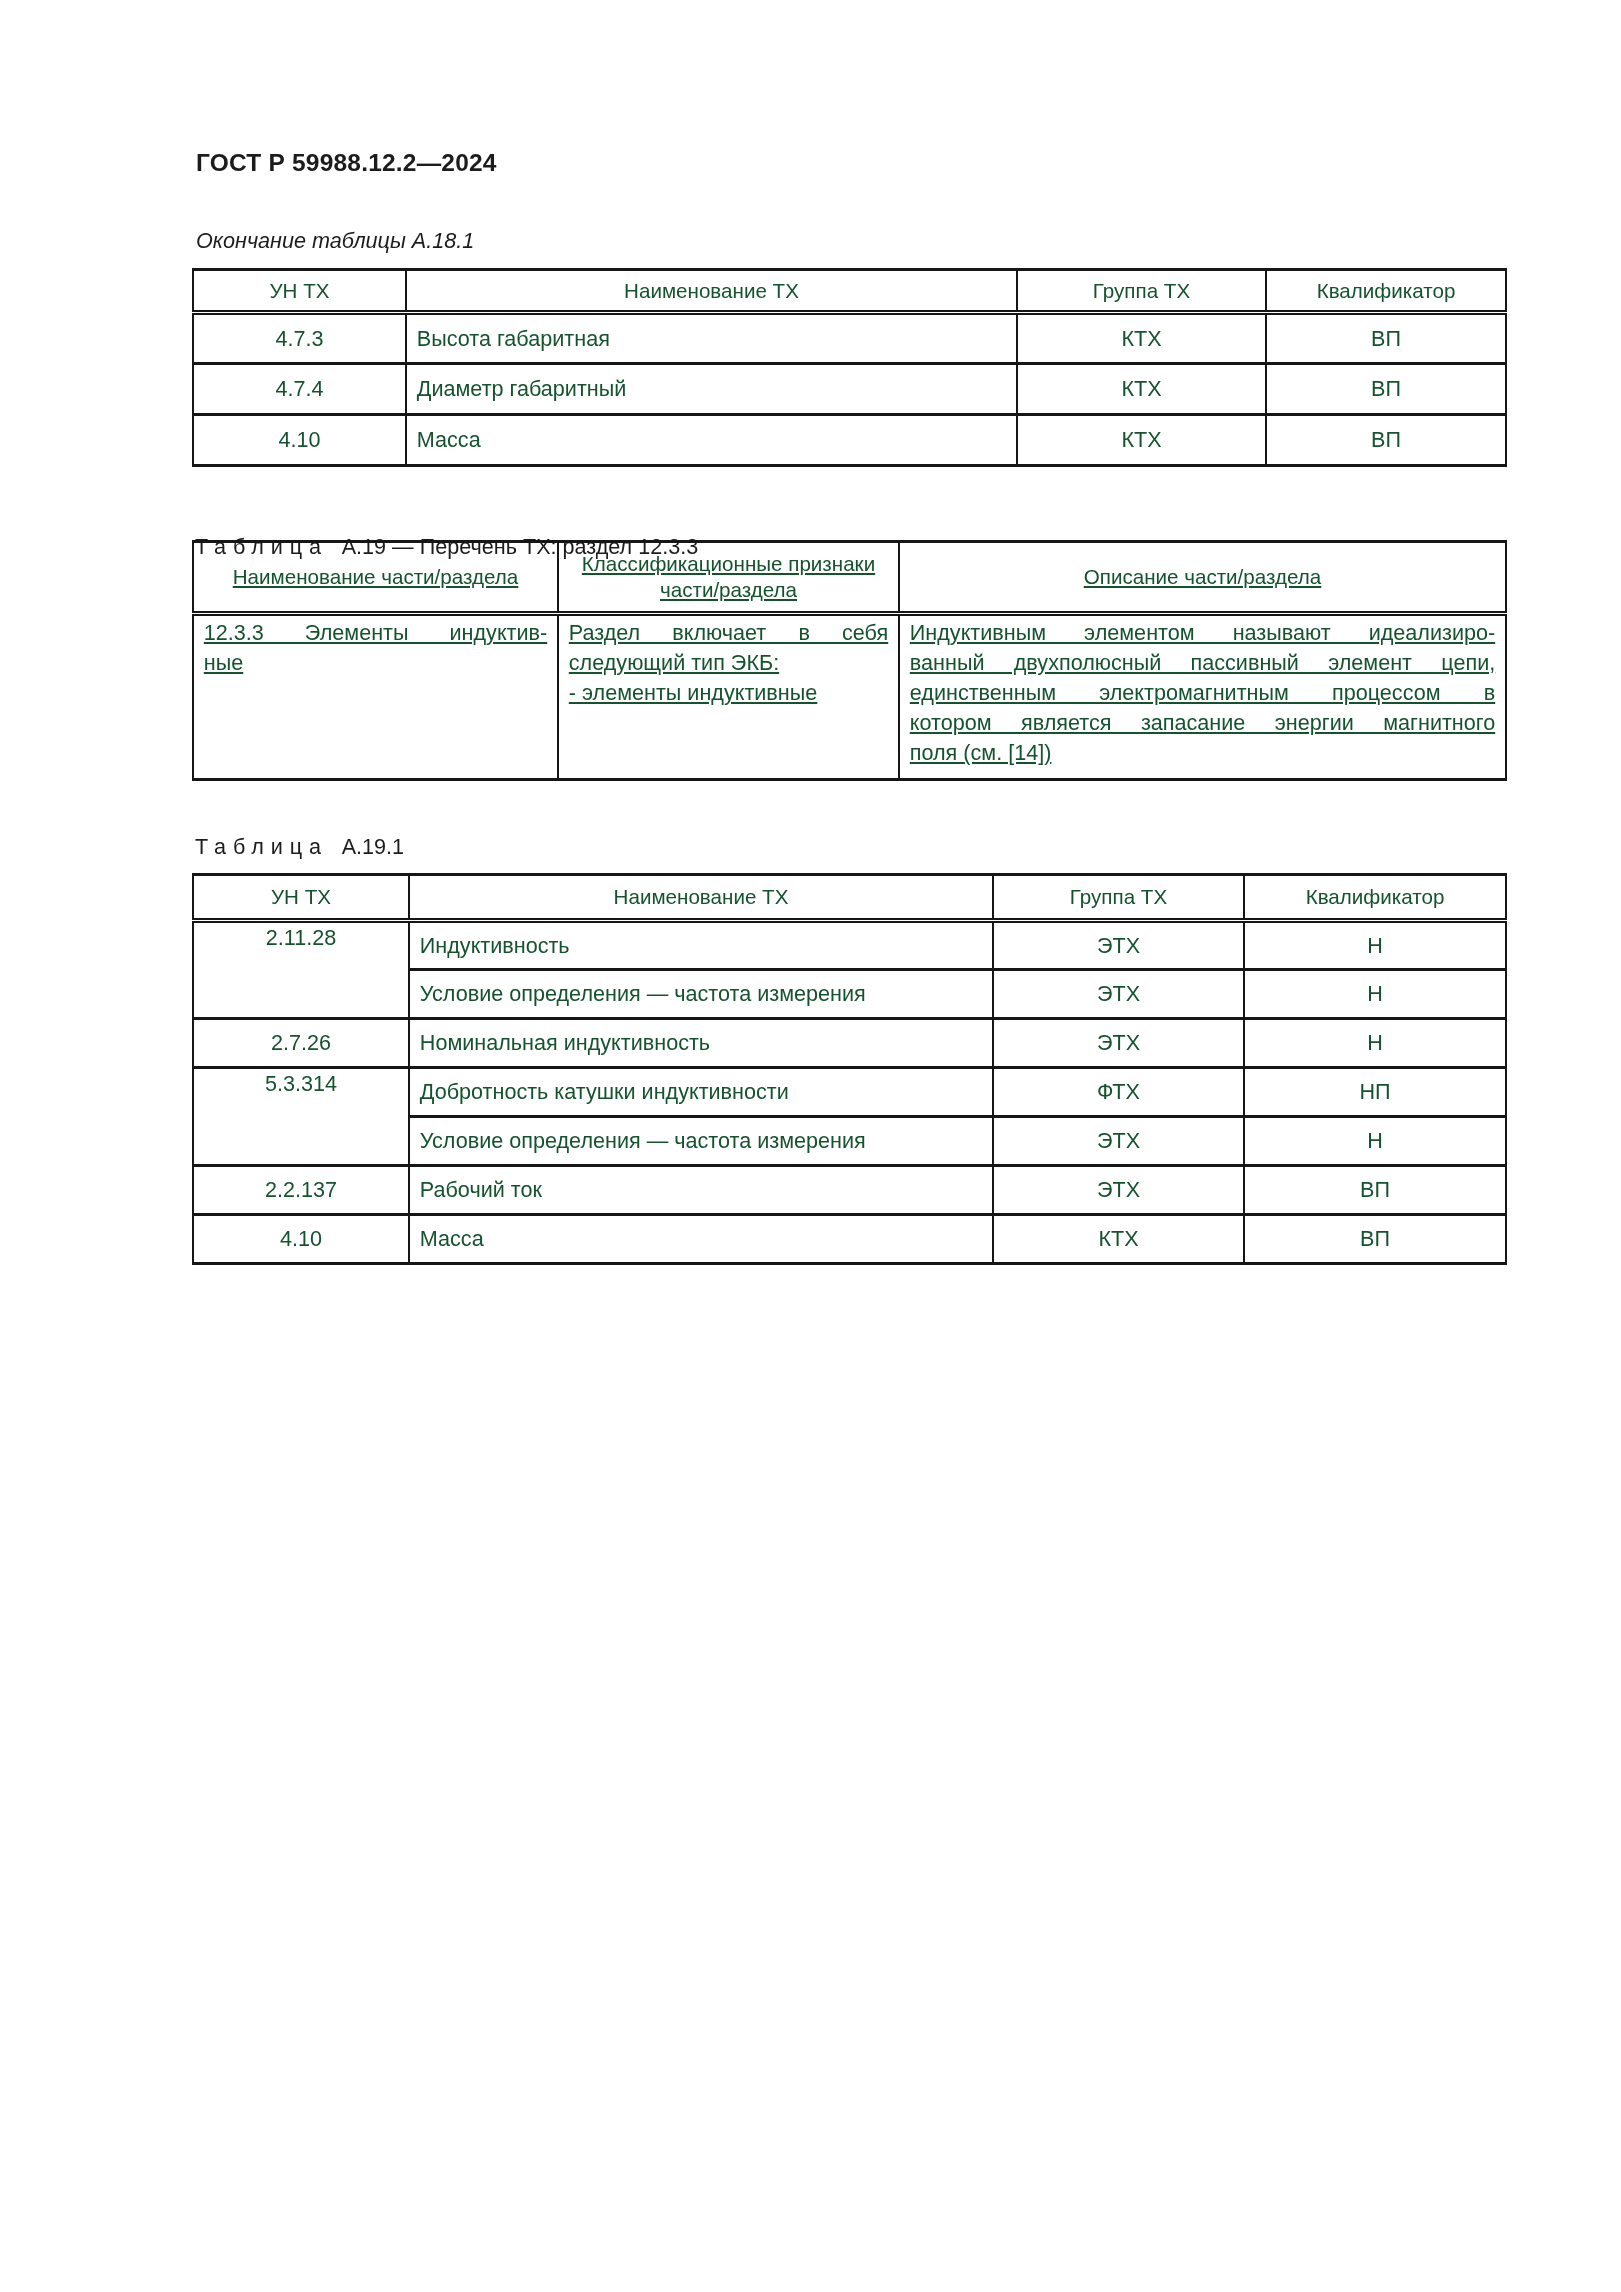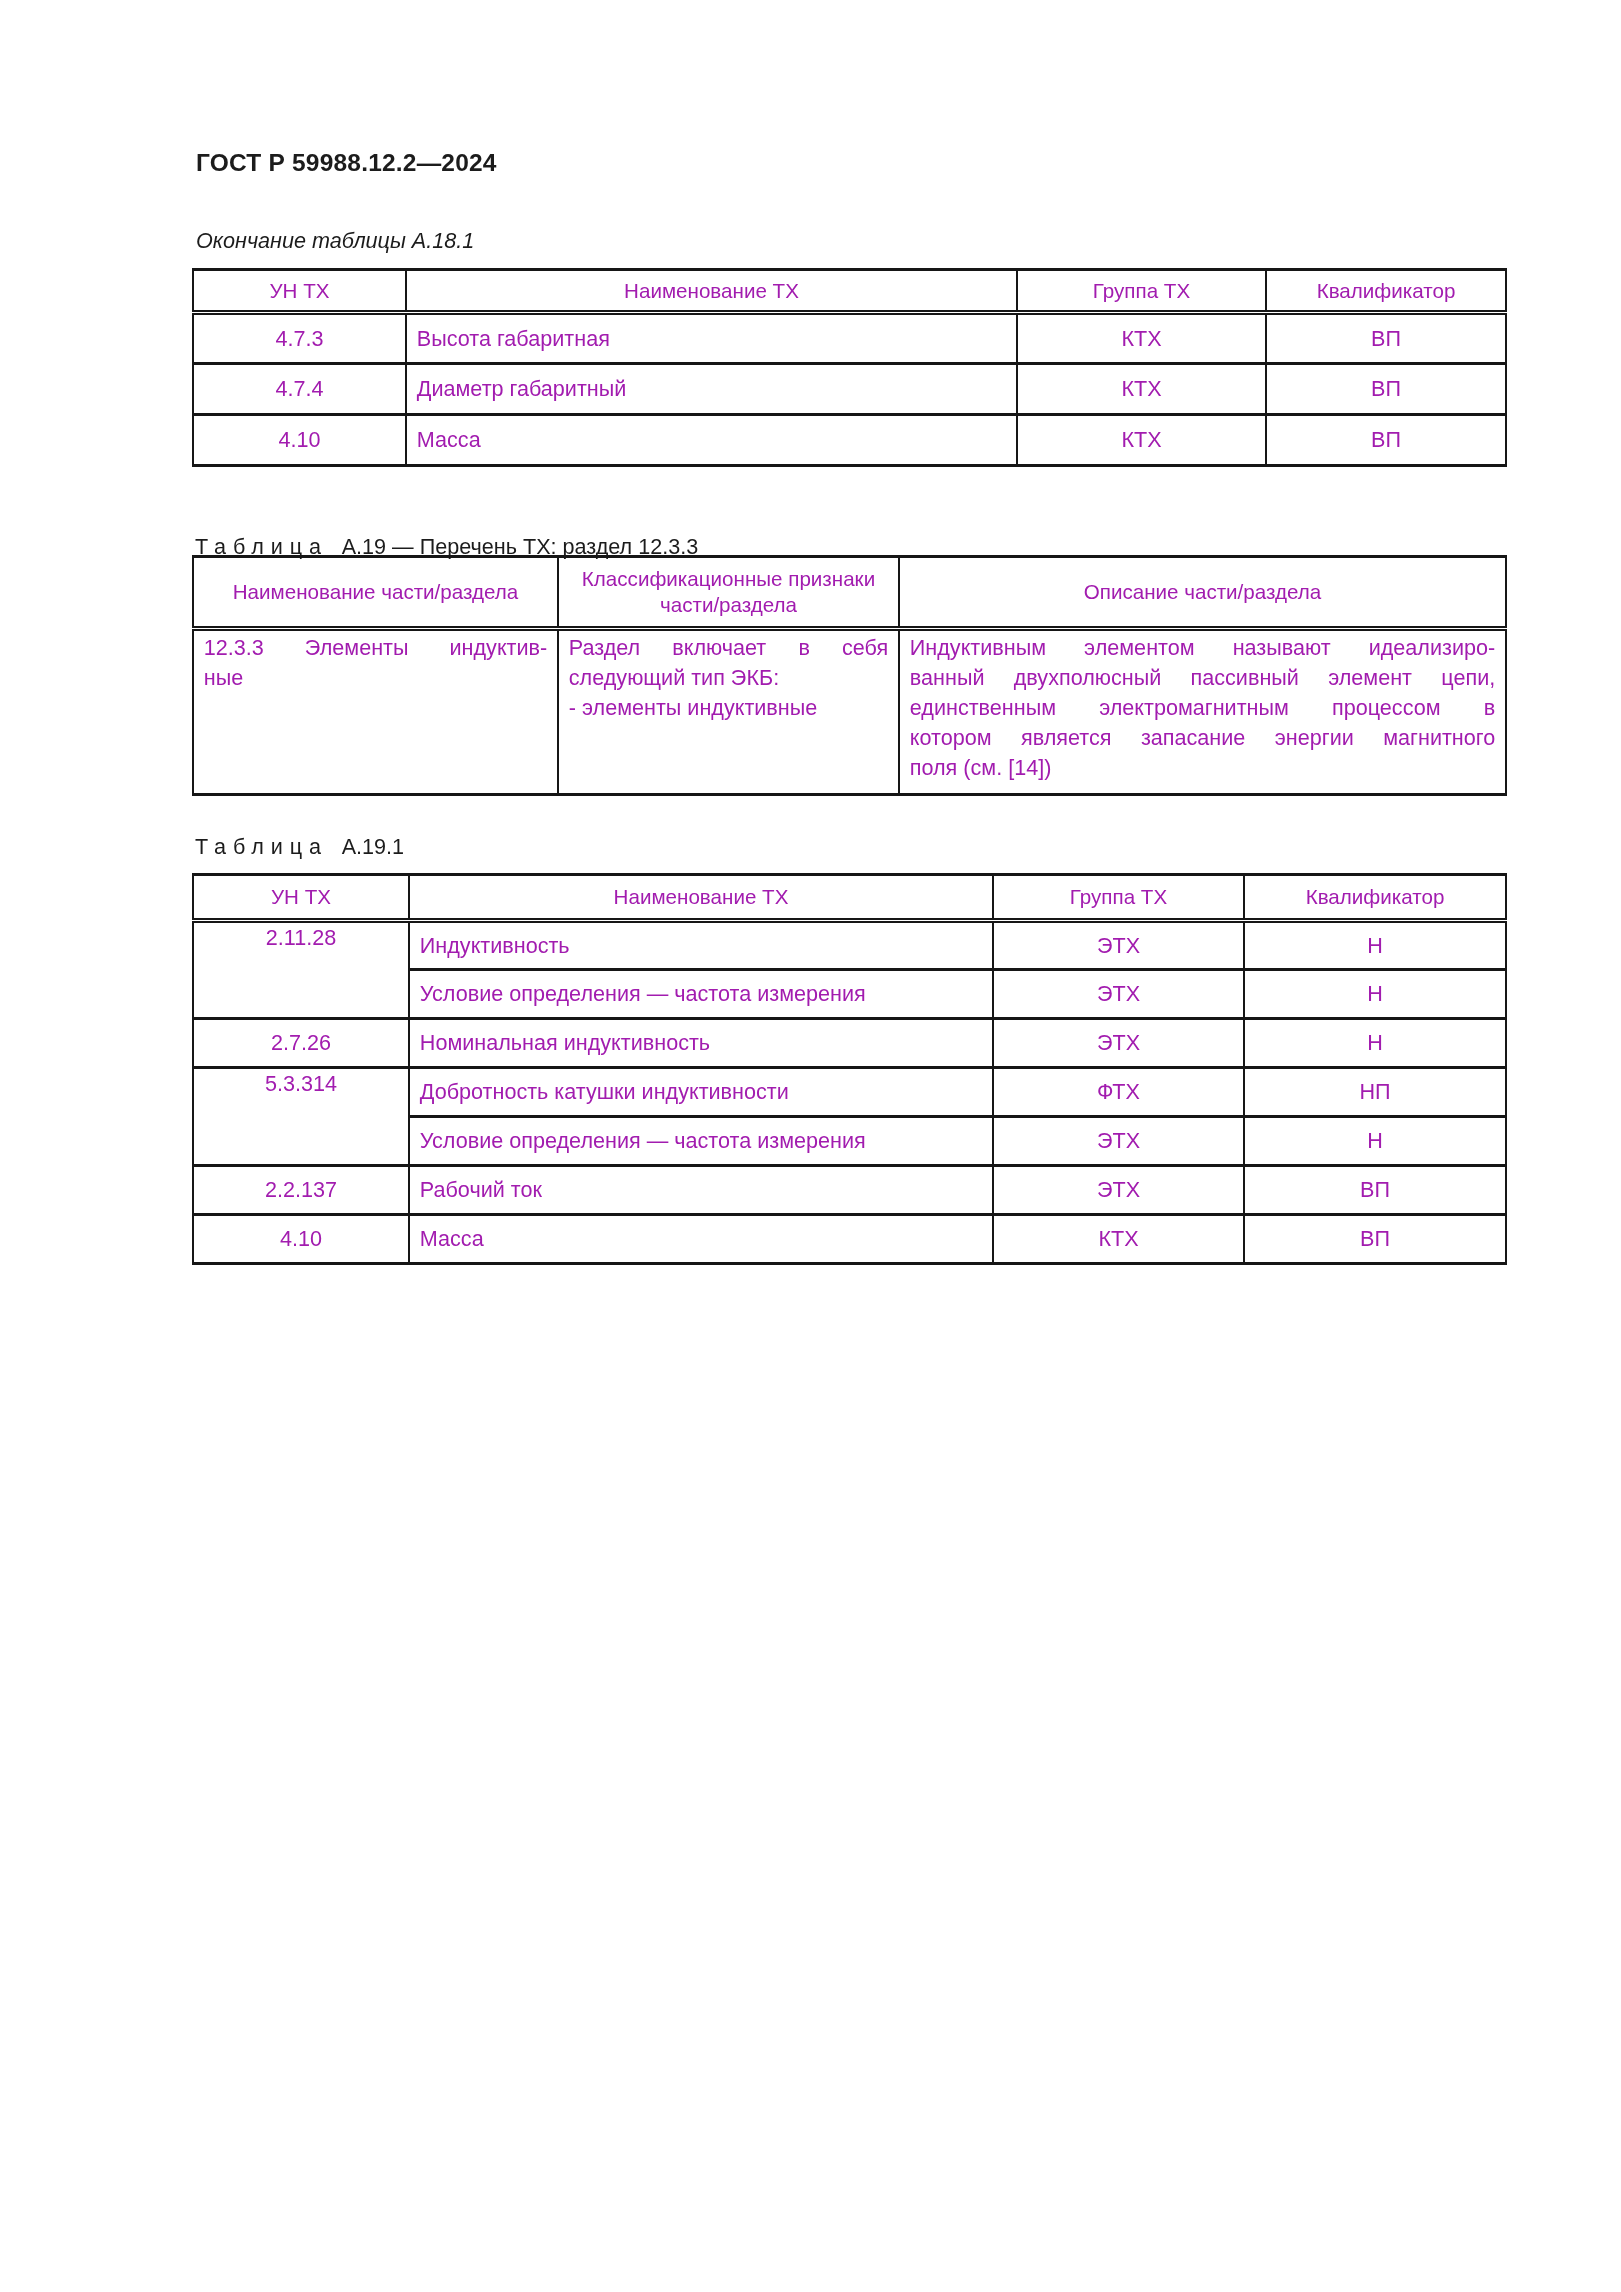--- a/index.html
+++ b/index.html
@@ -42,25 +42,25 @@
   .cap-a191  { top: 834px; }
 
   table.gtable {
     position: absolute;
     left: 192px;
     width: 1312px;
     border-collapse: collapse;
     table-layout: fixed;
     border: 2.9px solid #161616;
     font-size: 21.6px;
-    color: #a21caf;
+    color: #14532d;
     padding-left: 14px;
   }
   .t-a18  { top: 268px; }
-  .t-a19  { top: 555px; }
+  .t-a19  { top: 540px; text-decoration: underline; }
   .t-a191 { top: 873px; }
 
   table.gtable th, table.gtable td {
     border: solid #161616;
     border-width: 3.9px 2px;
     padding: 2px 9.8px;
     font-weight: normal;
     overflow: hidden;
   }
   table.gtable th {

